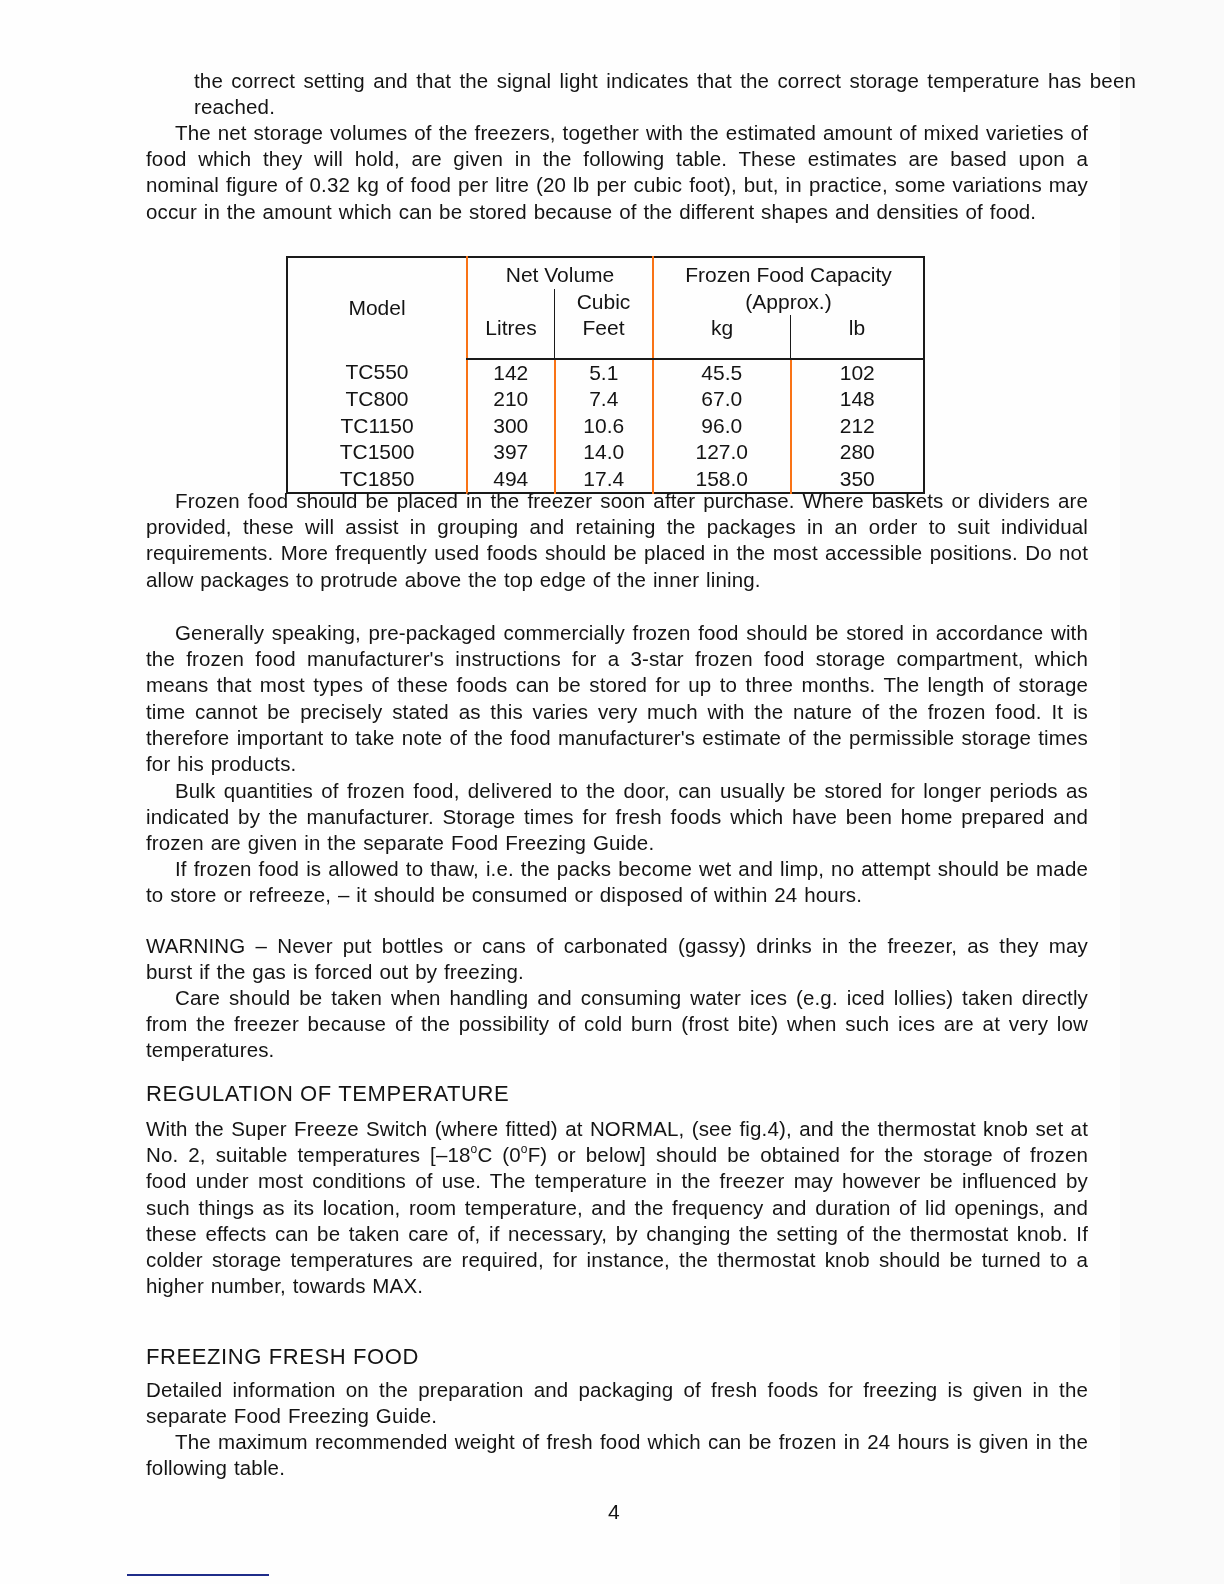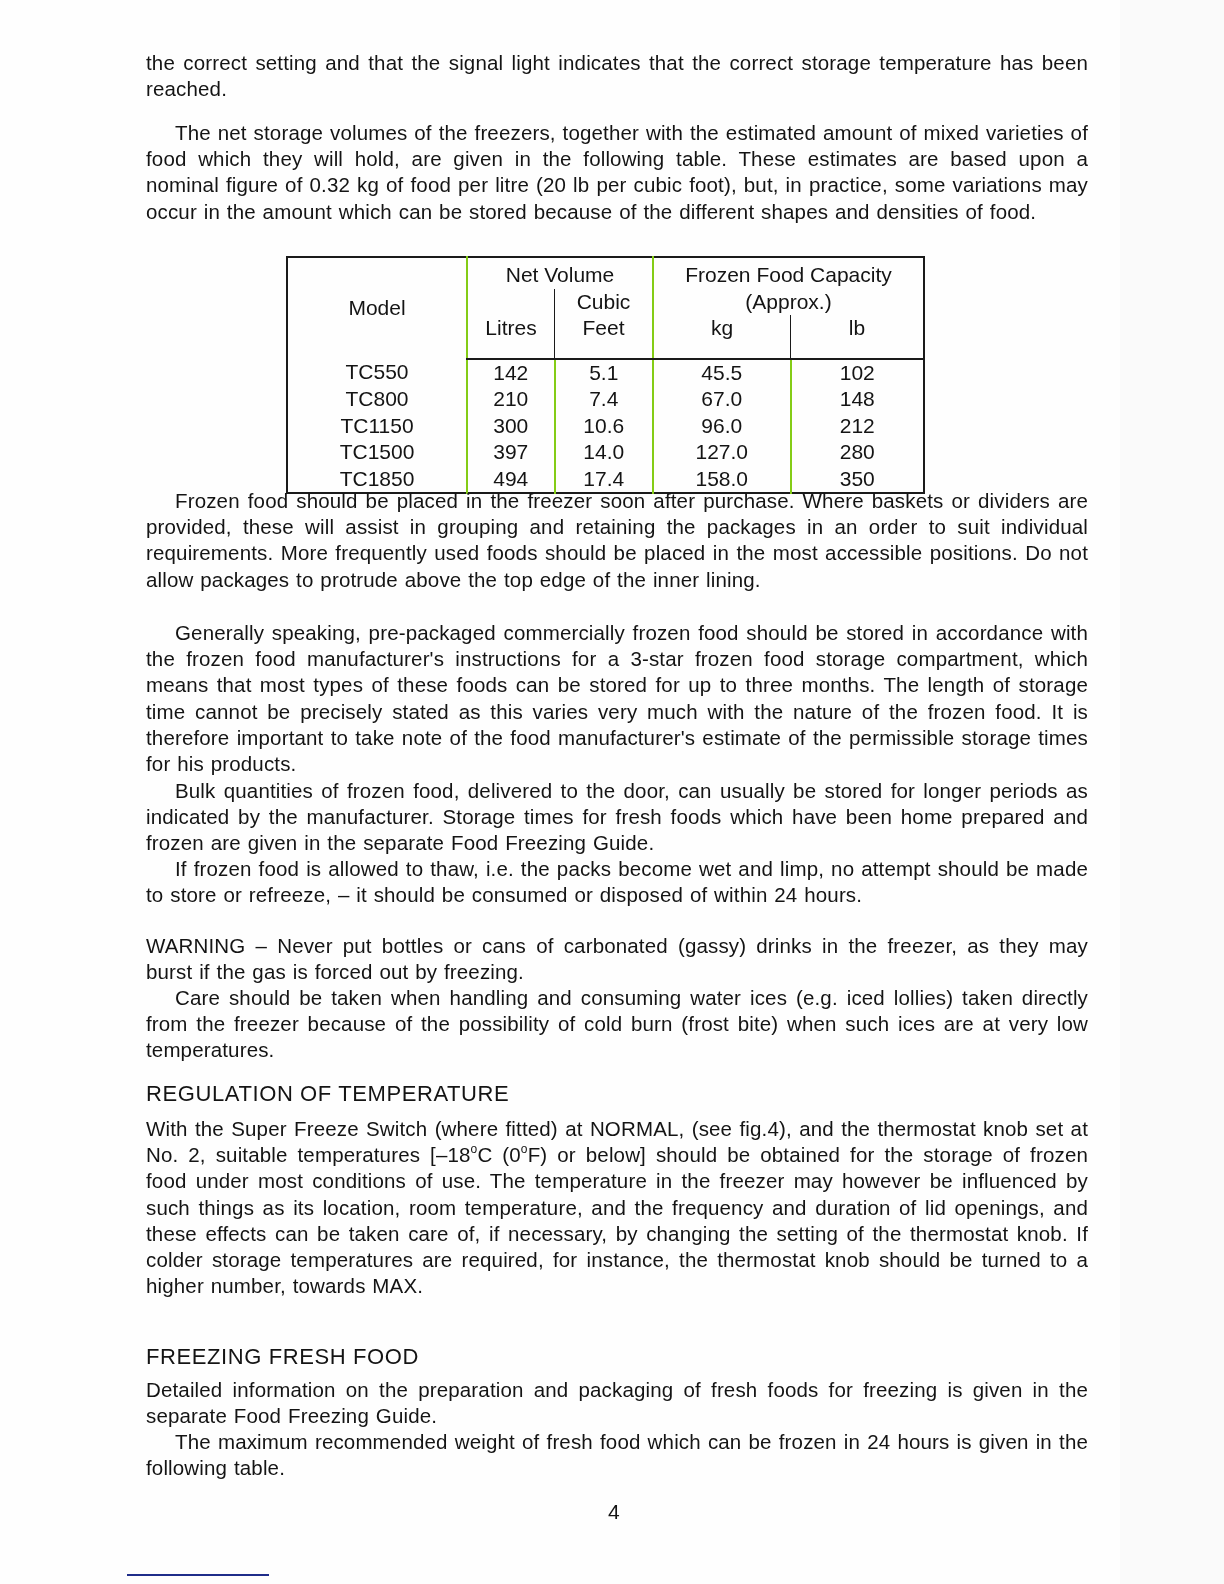--- a/index.html
+++ b/index.html
@@ -18,33 +18,33 @@
     .h {
       position: absolute; left: 146px; font-size: 22px; letter-spacing: 0.6px;
       line-height: 28px; font-weight: normal;
     }
     table.cap {
       position: absolute; left: 286px; top: 256px; width: 639px; height: 226px;
       border-collapse: collapse; border: 2px solid #1a1a1a;
       font-size: 21px; text-align: center;
     }
     table.cap td { padding: 0; line-height: 26.5px; vertical-align: top; }
-    .bl { border-left: 2px solid #84cc16; }
+    .bl { border-left: 2px solid #f97316; }
     .blthin { border-left: 1px solid #1a1a1a; }
     .hdr-bottom td { border-bottom: 2px solid #1a1a1a; }
     .pageno { position: absolute; left: 608px; top: 1500px; font-size: 21px; }
     .blue-rule { position: absolute; left: 127px; top: 1574px; width: 142px; height: 2px; background: #1f2d8a; }
     sup { font-size: 12px; vertical-align: 9px; line-height: 0; }
   </style>
 </head>
 <body>
 
 <div class="page-edge"></div>
 
-<div class="p" style="top:50px;">
+<div class="p" style="top:68px;margin-left:48px;">
   <span>the correct setting and that the signal light indicates that the correct storage temperature has been reached.</span>
 </div>
 <div class="p" style="top:120px;">
   <span class="ind"></span><span>The net storage volumes of the freezers, together with the estimated amount of mixed varieties of food which they will hold, are given in the following table. These estimates are based upon a nominal figure of 0.32 kg of food per litre (20 lb per cubic foot), but, in practice, some variations may occur in the amount which can be stored because of the different shapes and densities of food.</span>
 </div>
 
 <table class="cap">
   <tbody>
       <tr>
     <td rowspan="3" style="vertical-align:middle; width:178px;">Model</td>

